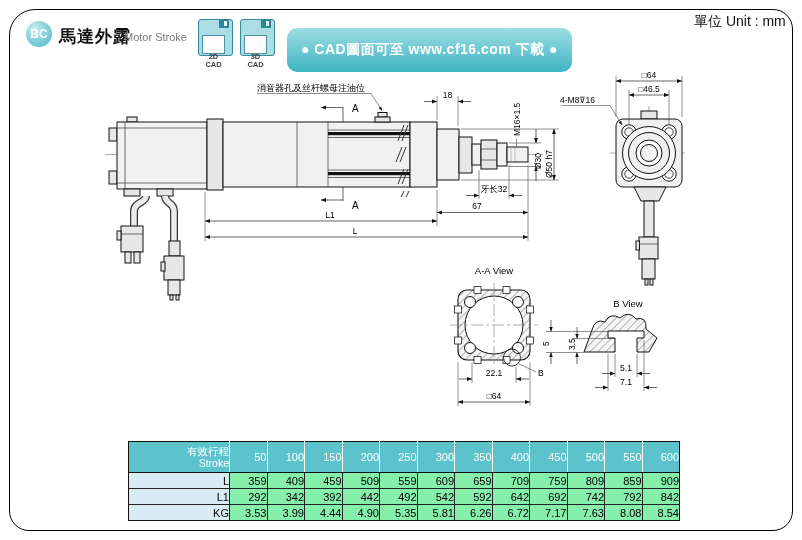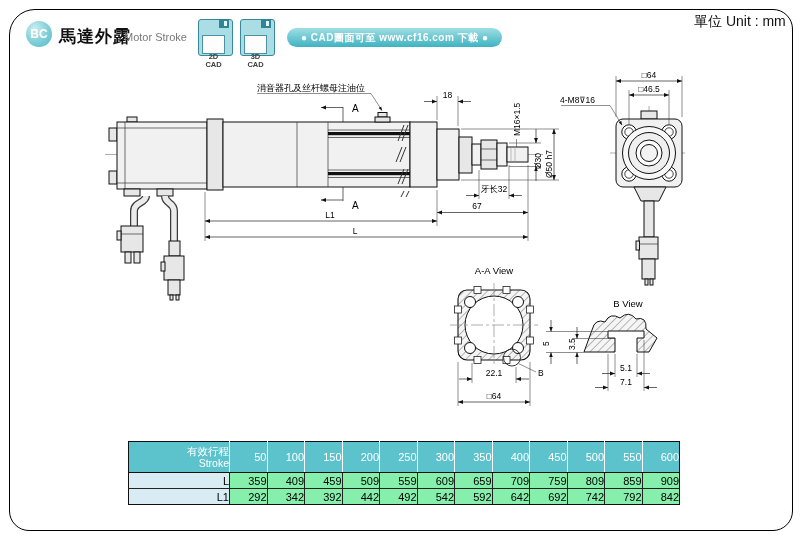--- a/index.html
+++ b/index.html
@@ -9,22 +9,22 @@
   .badge{position:absolute;left:26px;top:21px;width:26px;height:26px;border-radius:50%;
     background:radial-gradient(circle at 35% 30%, #cdeef1 0%, #8ad3db 45%, #4cb9c6 100%);
     color:#fff;font-size:12px;font-weight:bold;display:flex;align-items:center;justify-content:center;}
   .title{position:absolute;left:59px;top:25px;font-size:17px;font-weight:bold;color:#111;letter-spacing:1px;}
   .subtitle{position:absolute;left:124px;top:31px;font-size:11px;color:#7a7a7a;}
   .floppy{position:absolute;top:19px;width:33px;height:35px;background:#aadde4;border:1.6px solid #37899a;border-radius:3px;}
   .floppy .shutter{position:absolute;right:3px;top:-1px;width:10px;height:9px;background:#2f8496;}
   .floppy .slot{position:absolute;right:5px;top:1px;width:3px;height:5px;background:#e8f6f7;}
   .floppy .label{position:absolute;left:3px;bottom:1px;width:23px;height:17px;background:#fdfdfd;border:1px solid #4b93a2;
     font-size:7.5px;line-height:8px;color:#3c3c3c;text-align:center;padding-top:17px;box-sizing:border-box;font-weight:bold;}
-  .banner{position:absolute;left:287px;top:28px;height:19px;border-radius:10px;padding:0 14px;
-    background:linear-gradient(#9edee4,#3fb3c1);color:#fff;font-size:10px;font-weight:bold;
+  .banner{position:absolute;left:287px;top:28px;height:28px;border-radius:10px;padding:8px 14px;
+    background:linear-gradient(#9edee4,#3fb3c1);color:#fff;font-size:14px;font-weight:bold;
     display:flex;align-items:center;letter-spacing:.5px;}
   .unit{position:absolute;left:694px;top:13px;font-size:14px;color:#111;}
   
   svg.drawing{position:absolute;left:0;top:0;}
   .out{stroke:#111;stroke-width:1;fill:#f1f1f1;}
   .out2{stroke:#111;stroke-width:1;fill:#e7e7e7;}
   .thin{stroke:#333;stroke-width:.7;fill:none;}
   .dim{stroke:#222;stroke-width:.7;fill:none;}
   .ext{stroke:#333;stroke-width:.55;fill:none;}
   .cl{stroke:#8a8a8a;stroke-width:.7;fill:none;stroke-dasharray:12 3 3 3;}
@@ -373,14 +373,29 @@
         <td>442</td>
         <td>492</td>
         <td>542</td>
         <td>592</td>
         <td>642</td>
         <td>692</td>
         <td>742</td>
         <td>792</td>
         <td>842</td>
       </tr>
+      <tr>
+        <td class="rowlabel">KG</td>
+        <td>3.53</td>
+        <td>3.99</td>
+        <td>4.44</td>
+        <td>4.90</td>
+        <td>5.35</td>
+        <td>5.81</td>
+        <td>6.26</td>
+        <td>6.72</td>
+        <td>7.17</td>
+        <td>7.63</td>
+        <td>8.08</td>
+        <td>8.54</td>
+      </tr>
     </tbody>
 </table>
 
 </body></html>

